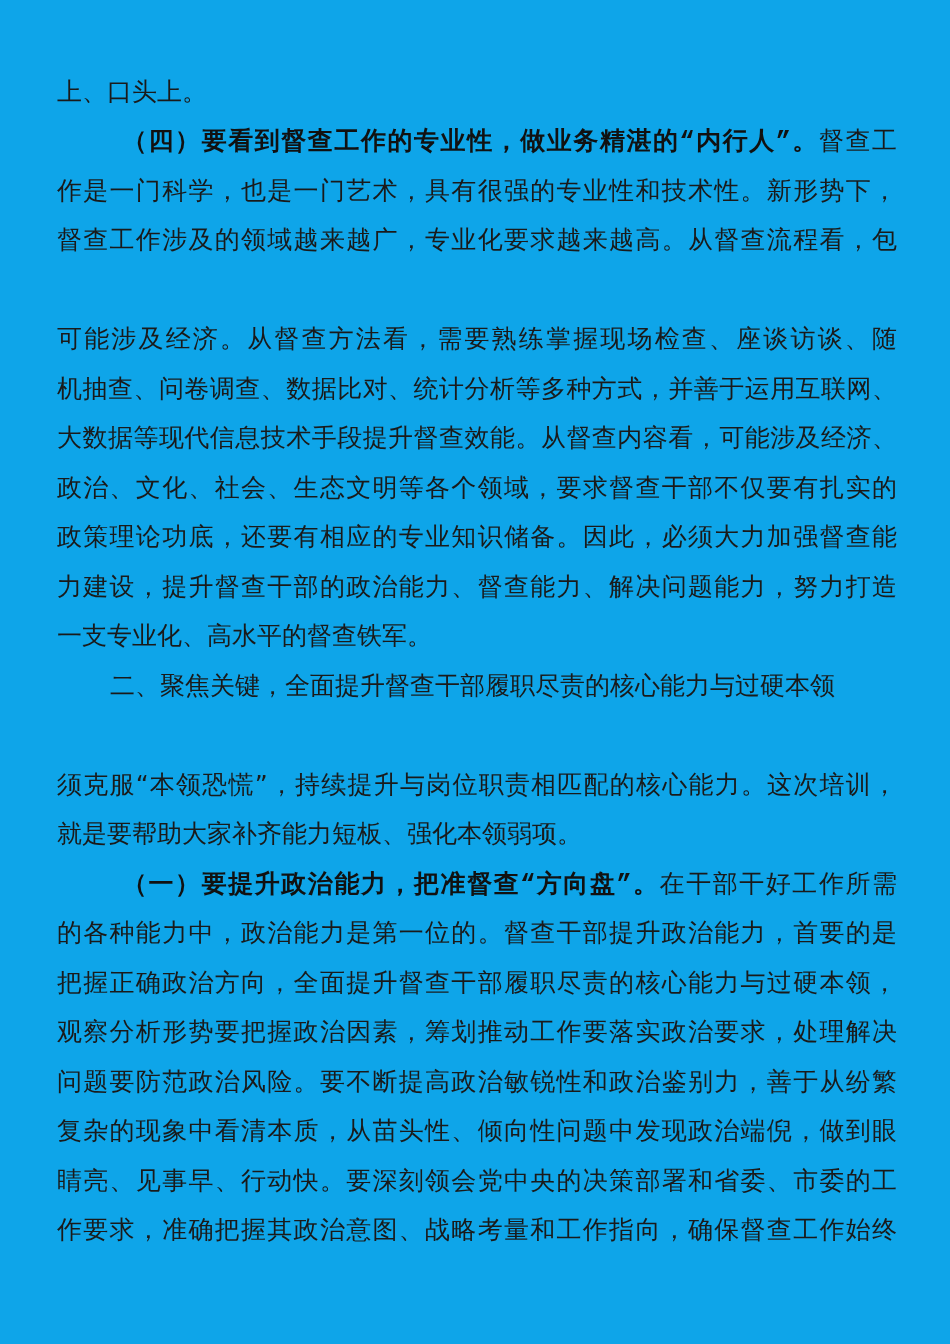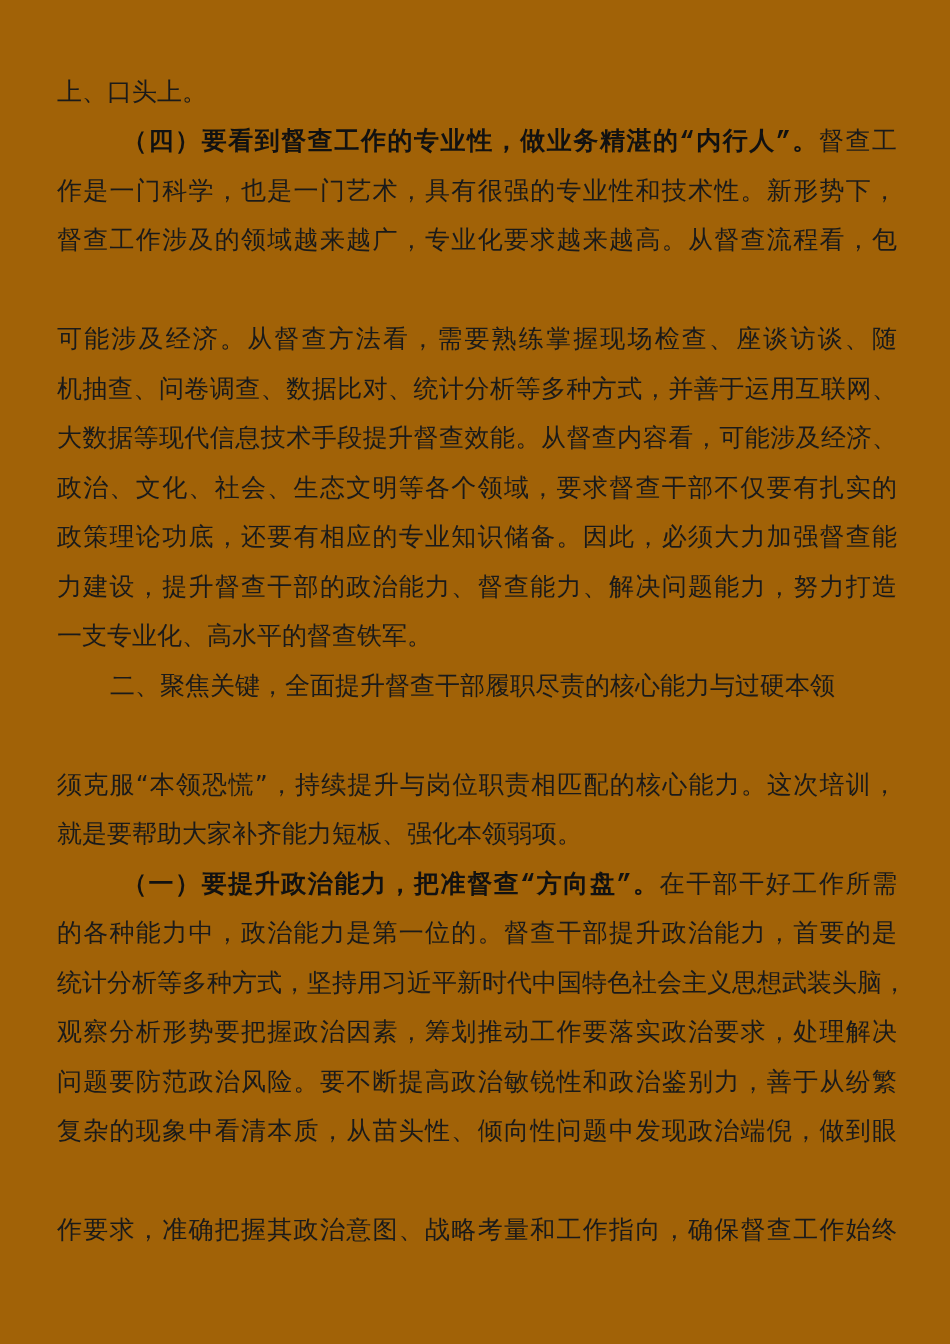--- a/index.html
+++ b/index.html
@@ -1,19 +1,19 @@
 <!DOCTYPE html>
 <html><head>
 <meta charset="utf-8">
 <style>
   html, body { margin: 0; padding: 0; background: #ffffff; }
   body { width: 950px; height: 1344px; overflow: hidden; position: relative; }
   .page {
     position: absolute; left: 0; top: 0; width: 950px; height: 1344px;
-    background: #a16207;
+    background: #0ea5e9;
   }
   .line {
     position: absolute;
     left: 57px;
     width: 840px;
     height: 40px;
     font-family: "DejaVu Sans", "Liberation Sans", sans-serif;
     font-size: 25px;
     line-height: 40px;
     color: #1a1a1a;
@@ -46,18 +46,19 @@
   <div class="line last" style="top:616px">一支专业化、高水平的督查铁军。</div>
 
   <div class="line indent last" style="top:666px">二、聚焦关键，全面提升督查干部履职尽责的核心能力与过硬本领</div>
 
   <div class="line" style="top:765px">须克服“本领恐慌”，持续提升与岗位职责相匹配的核心能力。这次培训，</div>
   <div class="line last" style="top:814px">就是要帮助大家补齐能力短板、强化本领弱项。</div>
 
   <div class="line indent-b" style="top:864px"><span class="b">（一）要提升政治能力，把准督查“方向盘”。</span><span>在干部干好工作所需</span></div>
 
   <div class="line" style="top:913px">的各种能力中，政治能力是第一位的。督查干部提升政治能力，首要的是</div>
-  <div class="line" style="top:963px">统计分析等多种方式，坚持用习近平新时代中国特色社会主义思想武装头脑，</div>
+  <div class="line" style="top:963px">把握正确政治方向，全面提升督查干部履职尽责的核心能力与过硬本领，</div>
   <div class="line" style="top:1012px">观察分析形势要把握政治因素，筹划推动工作要落实政治要求，处理解决</div>
   <div class="line" style="top:1062px">问题要防范政治风险。要不断提高政治敏锐性和政治鉴别力，善于从纷繁</div>
   <div class="line" style="top:1111px">复杂的现象中看清本质，从苗头性、倾向性问题中发现政治端倪，做到眼</div>
+  <div class="line" style="top:1161px">睛亮、见事早、行动快。要深刻领会党中央的决策部署和省委、市委的工</div>
   <div class="line" style="top:1210px">作要求，准确把握其政治意图、战略考量和工作指向，确保督查工作始终</div>
 </div>
 
 </body></html>

